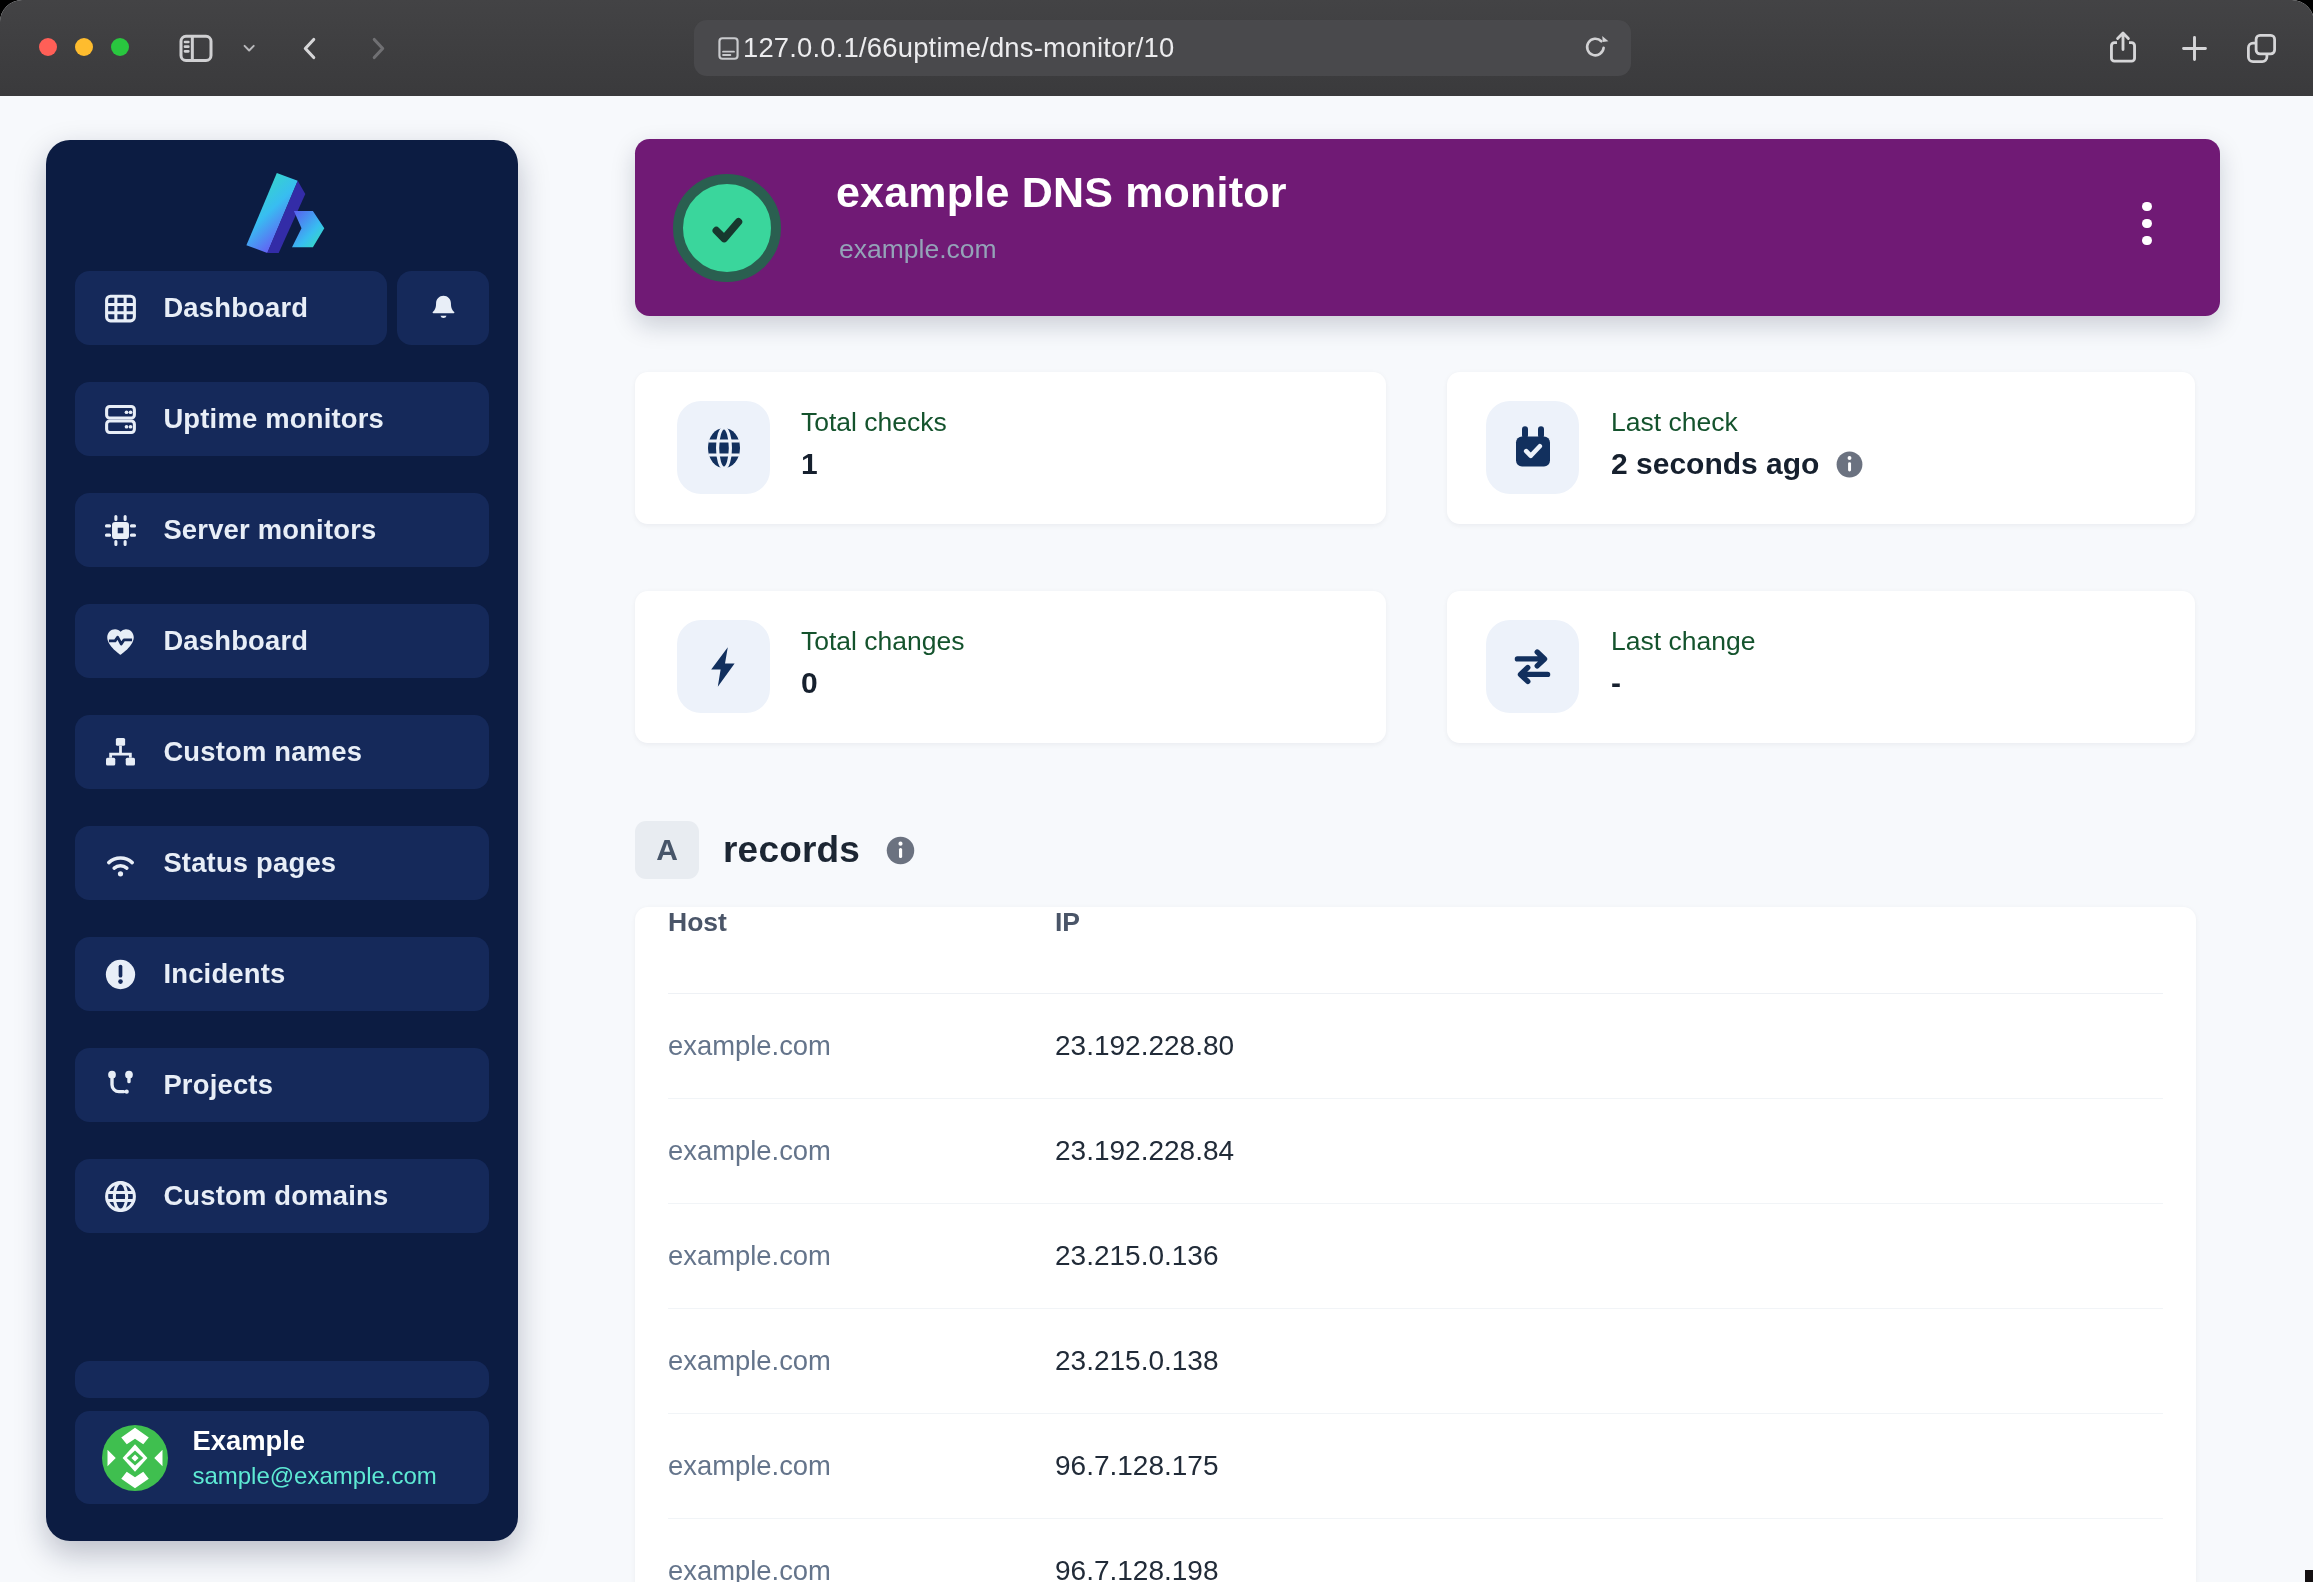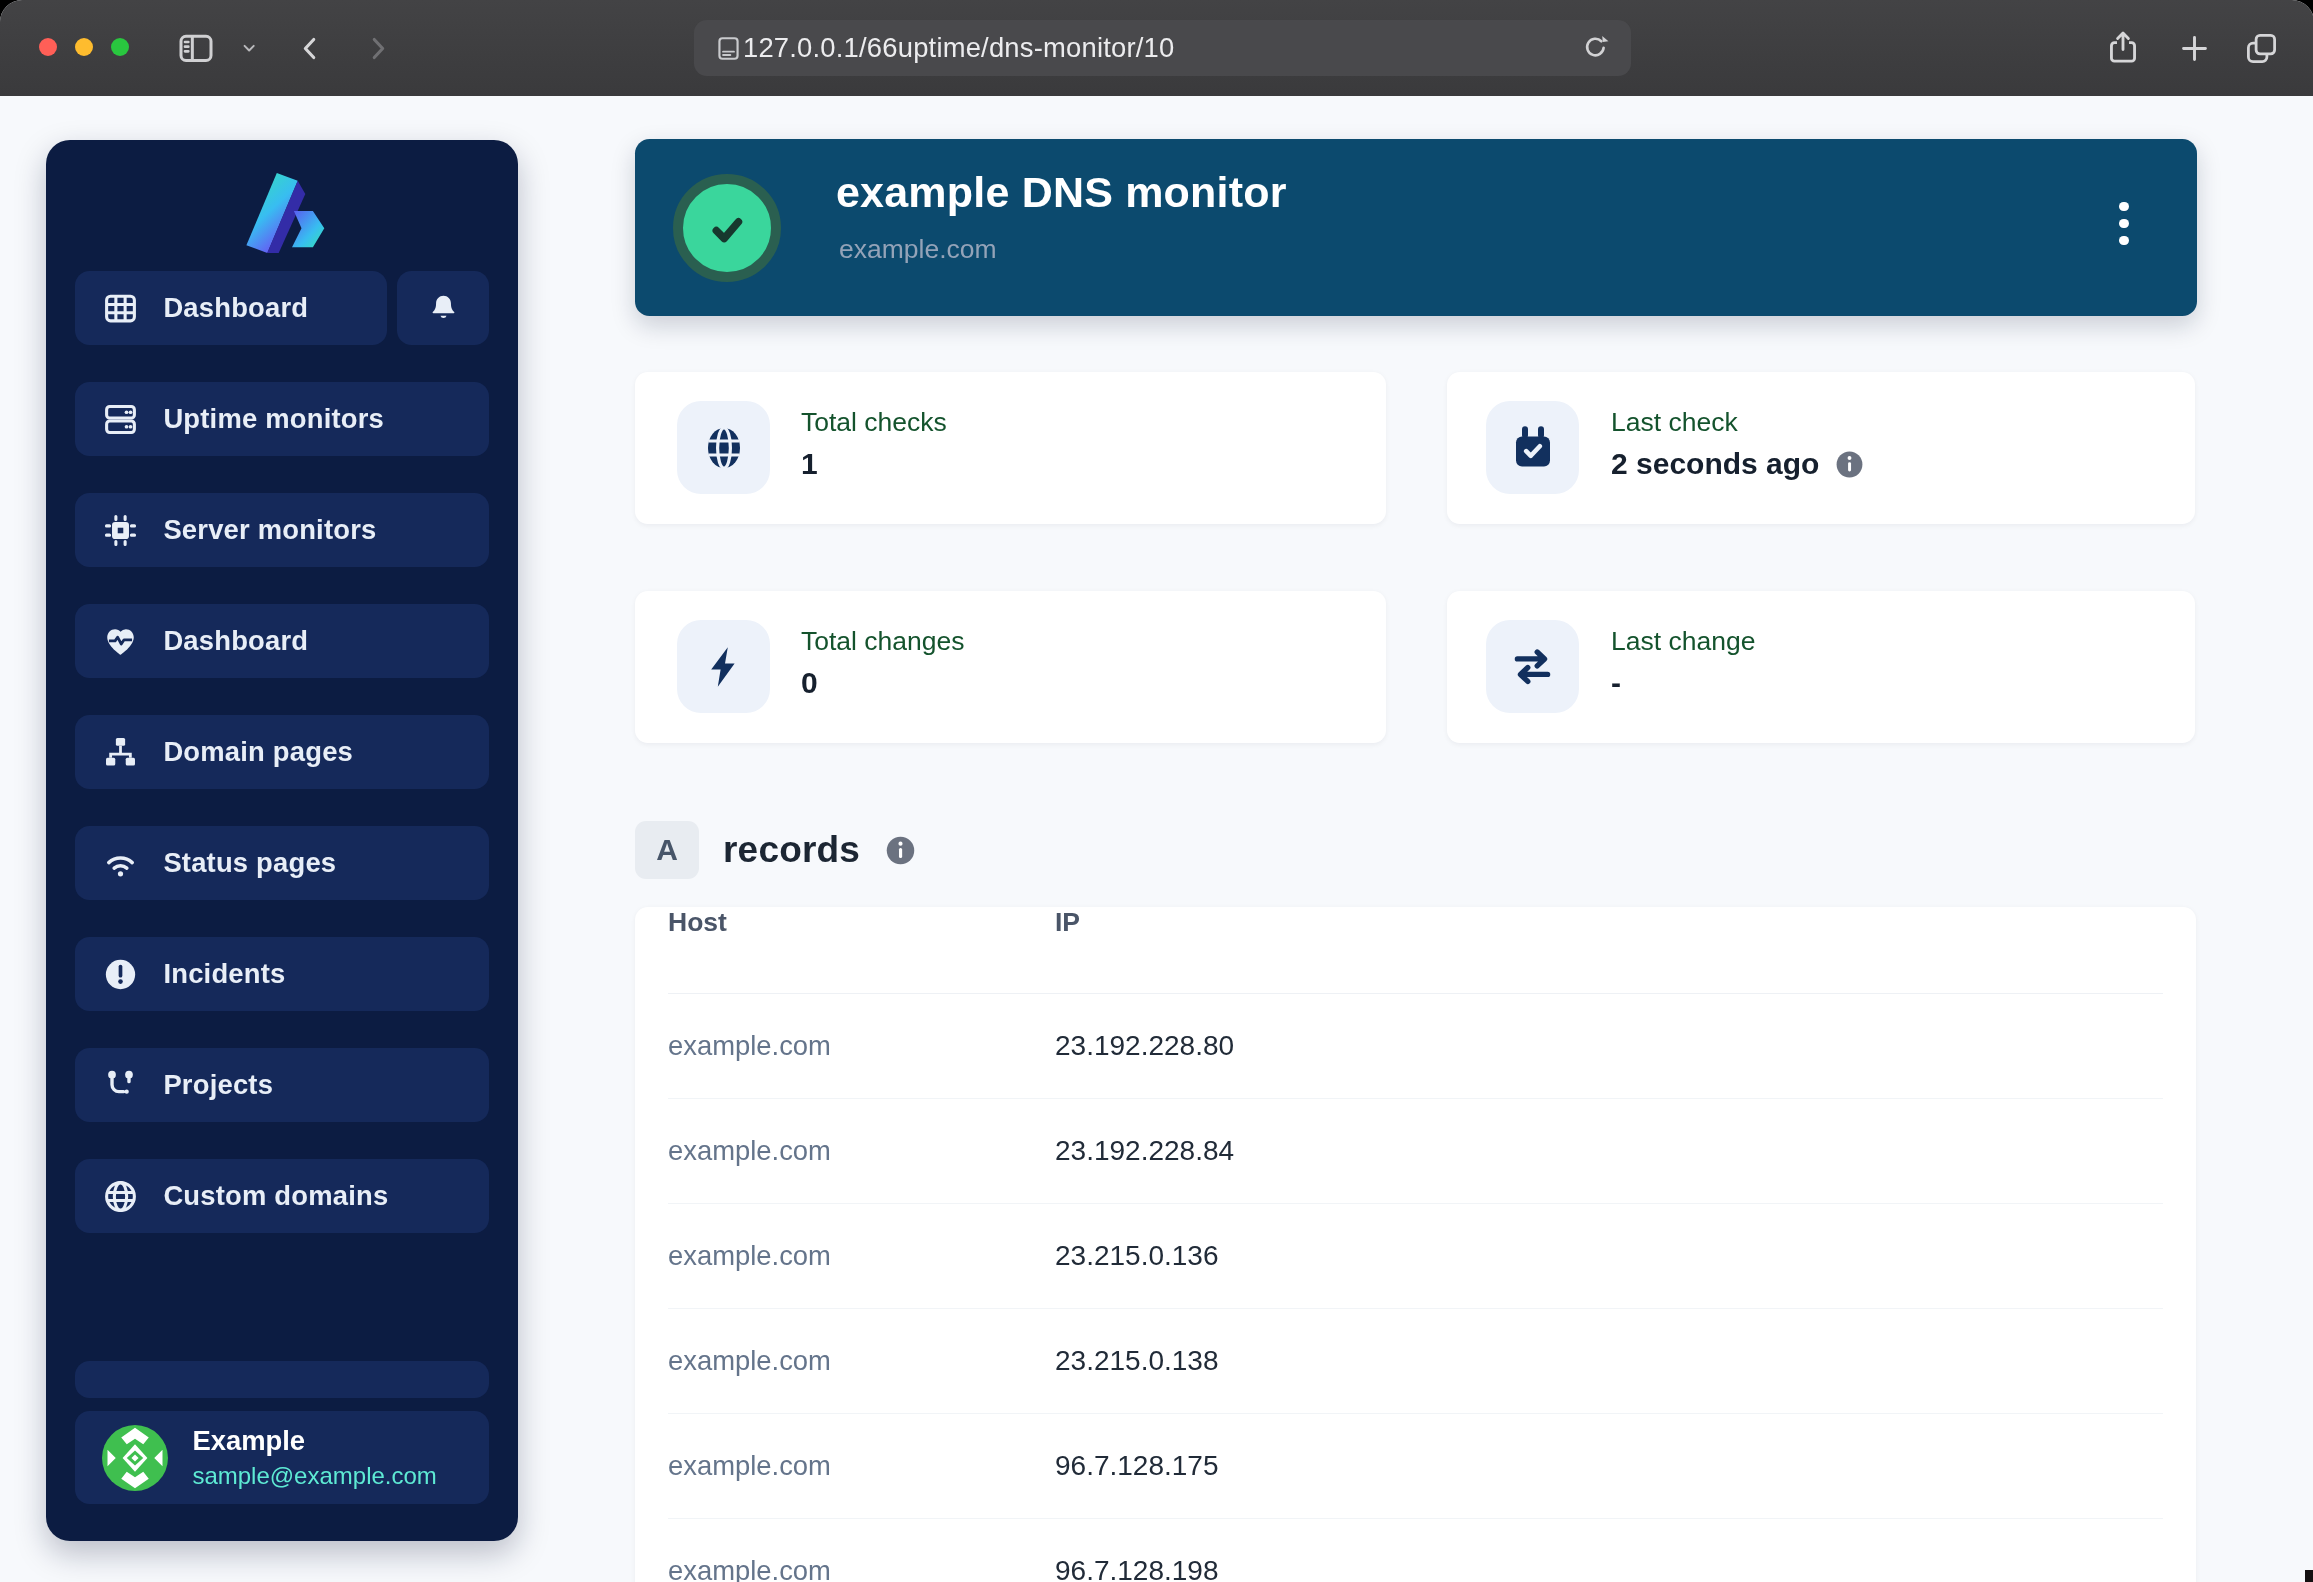--- a/index.html
+++ b/index.html
@@ -30,21 +30,21 @@
   .navitem .nlabel{font-size:27.4px;font-weight:600;margin-left:24px;letter-spacing:0.2px;}
   .icon40{width:37px;height:37px;flex:0 0 37px;}
   .bellbtn{width:92px;height:74px;border-radius:14.6px;background:#15295a;display:flex;align-items:center;justify-content:center;color:#e8eef7;}
   .partial-item{position:absolute;left:29px;right:29px;bottom:143px;height:37px;border-radius:14.6px;background:#15295a;}
   .usercard{position:absolute;left:29px;right:29px;bottom:37px;height:93px;border-radius:14.6px;background:#15295a;display:flex;align-items:center;padding:0 18.3px 0 27.4px;box-sizing:border-box;}
   .uinfo{margin-left:24px;min-width:0;}
   .uname{color:#fff;font-size:27.4px;font-weight:700;}
   .uemail{color:#5eead4;font-size:24px;margin-top:5.5px;}
 
   
-  .headcard{position:absolute;left:635px;top:43px;width:1562px;height:177px;border-radius:14.6px;background:#0c4a6e;box-shadow:0 9.1px 24px rgba(10,20,50,.18);}
+  .headcard{position:absolute;left:635px;top:43px;width:1562px;height:177px;border-radius:14.6px;background:#701a75;box-shadow:0 9.1px 24px rgba(10,20,50,.18);padding-left:23px;}
   .statusavatar{position:absolute;left:38px;top:35px;width:108px;height:108px;border-radius:50%;background:#3ad69c;border:10px solid #2a5f50;box-sizing:border-box;display:flex;align-items:center;justify-content:center;}
   .headtitle{position:absolute;left:201px;top:29px;color:#ffffff;font-size:43px;font-weight:700;letter-spacing:0.2px;}
   .headsub{position:absolute;left:204px;top:95px;color:#94a3b8;font-size:26.5px;}
   .kebab{position:absolute;right:53px;top:46px;width:40px;height:77px;display:flex;flex-direction:column;align-items:center;justify-content:center;gap:8.2px;}
   .kebab i{width:9.1px;height:9.1px;border-radius:50%;background:#fff;display:block;}
 
   
   .statcard{position:absolute;height:152px;border-radius:12.8px;background:#fff;box-shadow:0 1.8px 5.5px rgba(16,24,40,.05);}
   .stattile{position:absolute;left:42px;top:29px;width:93px;height:93px;border-radius:24px;background:#edf2fa;display:flex;align-items:center;justify-content:center;color:#12305e;}
   .statlabel{position:absolute;left:166px;top:35px;color:#14532d;font-size:26.5px;}
@@ -206,21 +206,21 @@
 
         <div class="navitem">
           <svg class="icon40" viewBox="0 0 24 24">
             <g fill="currentColor">
                 <rect x="9" y="2.6" width="6" height="5" rx="1"></rect>
                 <rect x="2.6" y="15.4" width="6" height="5" rx="1"></rect>
                 <rect x="15.4" y="15.4" width="6" height="5" rx="1"></rect>
               </g>
             <path d="M12 7.6v3.4M5.6 15.4V13h12.8v2.4M12 11v2" stroke="currentColor" stroke-width="1.8" fill="none"></path>
           </svg>
-          <span class="nlabel">Domain pages</span>
+          <span class="nlabel">Custom names</span>
         </div>
 
         <div class="navitem">
           <svg class="icon40" viewBox="0 0 24 24">
             <path d="M4.4 11.4a11.2 11.2 0 0 1 15.2 0" stroke="currentColor" stroke-width="2.3" fill="none" stroke-linecap="round"></path>
             <path d="M7.9 15a6.4 6.4 0 0 1 8.2 0" stroke="currentColor" stroke-width="2.3" fill="none" stroke-linecap="round"></path>
             <circle cx="12" cy="18.7" r="1.7" fill="currentColor"></circle>
           </svg>
           <span class="nlabel">Status pages</span>
         </div>

